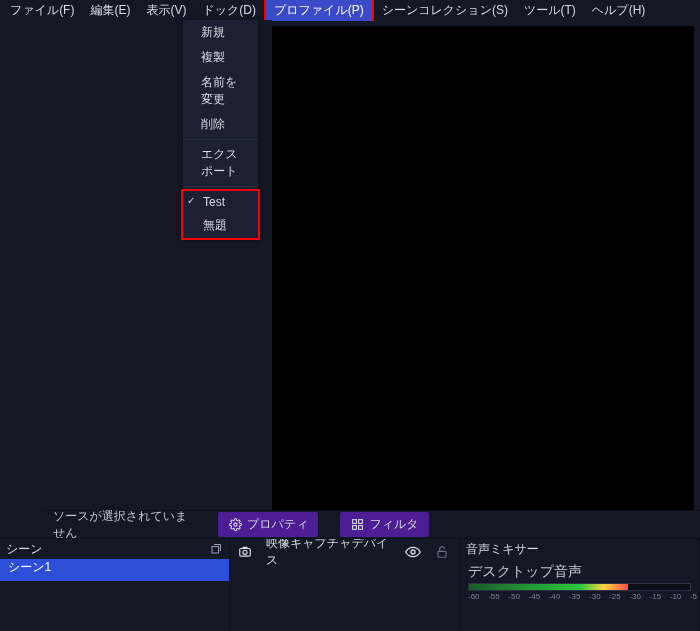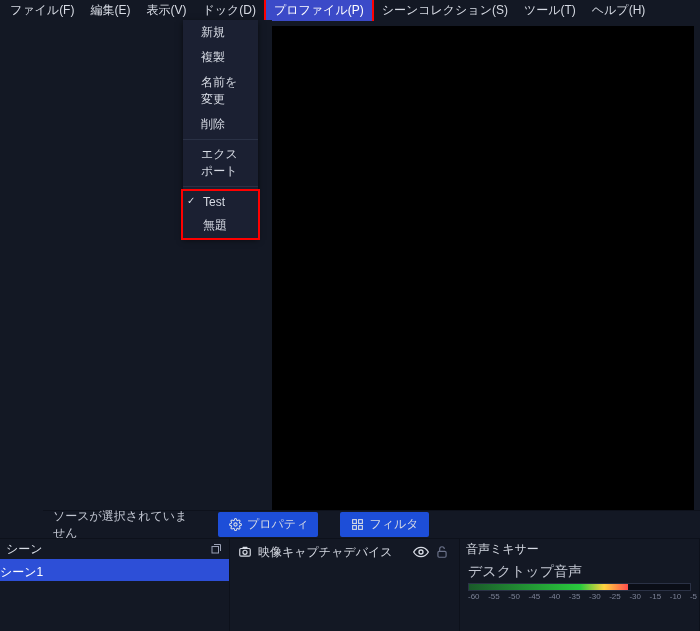--- a/index.html
+++ b/index.html
@@ -21,37 +21,37 @@
 
   
   .main { display: flex; height: 490px; }
   .left-space { width: 272px; background: #131824; }
   .preview-wrap { flex: 1; padding: 6px 6px 0 0; }
   .preview { width: 100%; height: 484px; background: #000000; }
 
   
   .src-info-row { display:flex; align-items:center; height: 28px; background:#131824; border-top:1px solid #0d111b; padding:0 6px; gap:22px;margin-left:43px;}
   .no-source-text { flex: 0 0 147px; padding-left:4px; color:#c3c7d2;}
-  .btn { display:flex; align-items:center; gap:5px; background:#1d4ed8; padding:4px 10px; color:#d7dbe4; border-radius:2px;}
+  .btn { display:flex; align-items:center; gap:5px; background:#4c1d95; padding:4px 10px; color:#d7dbe4; border-radius:2px;}
   .icon-holder { display:inline-flex; align-items:center; justify-content:center; width:14px; height:14px;}
 
   
   .panels { display:flex; height: 93px; }
   .panel { background:#131824; border-top:1px solid #0d111b; border-right:1px solid #0d111b; display:flex; flex-direction:column;}
   .panel-scenes { width: 230px; }
   .panel-sources { width: 230px; }
   .panel-mixer { flex:1; }
   .panel-header { display:flex; align-items:center; justify-content:space-between; height:20px; padding:0 6px; background:#131824; color:#d7dbe4;}
   .pop-icon { width:14px; height:14px; display:flex; align-items:center; justify-content:center; color:#9aa0b4;}
   .panel-body { flex:1; overflow:hidden; }
 
-  .scene-row { height:22px; display:flex; align-items:flex-end; padding:0 0; }
+  .scene-row { height:22px; display:flex; align-items:flex-start; padding:0 8px; }
   .scene-row.selected { background:#2d4fd7; color:#ffffff; }
 
-  .source-row { height:26px; display:flex; align-items:center; padding:0 8px; gap:6px; }
+  .source-row { height:26px; display:flex; align-items:center; padding:0 8px; gap:14px; }
   .source-label { flex:1; }
   .eye, .lock { width:16px; text-align:center; color:#bfc4d4; }
   .lock { color:#6b728a; }
 
   .mixer-track { padding:4px 8px; }
   .mixer-name { font-size:14px; color:#c3c7d2; margin-bottom:2px;}
   .meter { position:relative; height:8px; background:#0a0d16; border:1px solid #2a3145; overflow:hidden;}
   .meter-fill { position:absolute; left:0; top:0; bottom:0; width:72%; background:linear-gradient(to right,#1a5a2a 0%, #29c93d 70%, #ffd340 85%, #ff4d4d 100%);}
   .ticks { display:flex; justify-content:space-between; font-size:8px; color:#7c8296; margin-top:1px;}
   .ticks span { width:1px; white-space:nowrap; }

